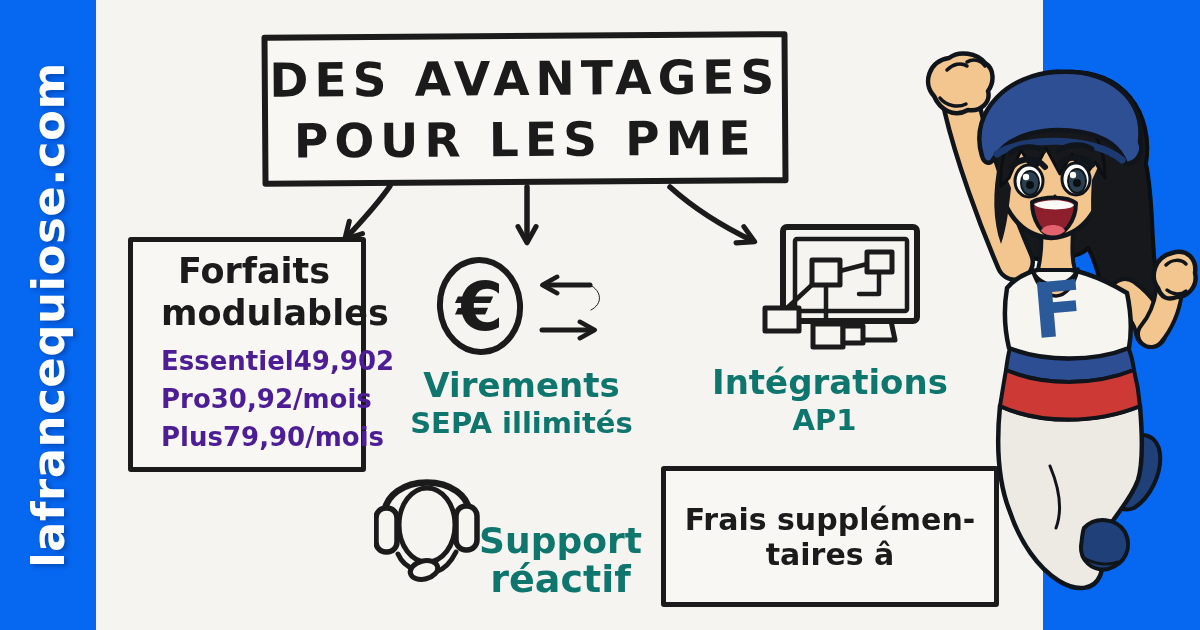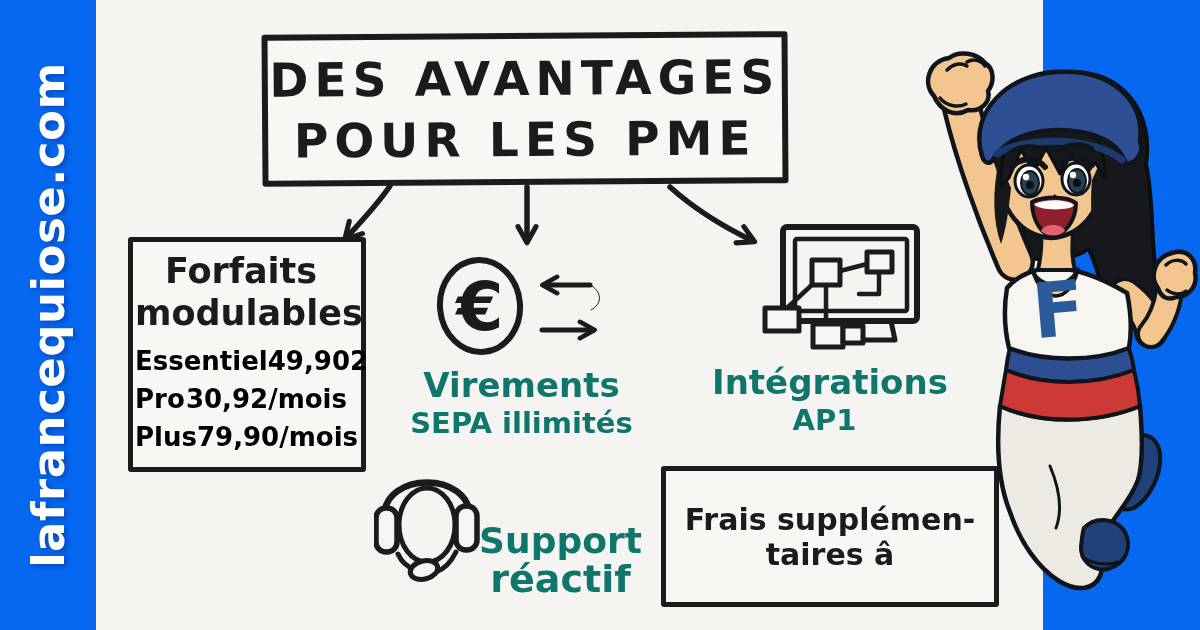--- a/index.html
+++ b/index.html
@@ -16,24 +16,24 @@
   
   .right-panel{position:absolute;left:1043px;top:0;width:157px;height:630px;background:#0667F0;z-index:1;}
   .hand-box{position:absolute;background:#f8f7f3;border:6px solid #1b1b1b;border-radius:3px;box-sizing:border-box;z-index:2;}
 
   .title-box{left:262px;top:33px;width:526px;height:152px;transform:rotate(-.4deg);
     display:flex;flex-direction:column;align-items:center;justify-content:center;}
   .title-line{font-size:47px;font-weight:bold;letter-spacing:6px;line-height:61px;color:#1b1b1b;white-space:nowrap;}
 
   .connectors{position:absolute;left:255px;top:183px;width:545px;height:72px;z-index:2;}
 
-  .plans-box{left:128px;top:237px;width:238px;height:235px;border-width:5px;padding:8px 14px 0 2px;}
+  .plans-box{left:128px;top:237px;width:238px;height:235px;border-width:5px;padding:8px 14px 0 28px;}
   .plans-heading{text-align:center;font-size:35px;font-weight:bold;line-height:42px;color:#1b1b1b;}
   .plan-rows{margin-top:8px;}
-  .plan-row{display:flex;justify-content:space-between;font-size:26px;font-weight:bold;color:#000000;line-height:38px;}
+  .plan-row{display:flex;justify-content:space-between;font-size:26px;font-weight:bold;color:#4c1d95;line-height:38px;}
 
   .icon-svg{position:absolute;z-index:2;}
   .euro-icon{left:432px;top:252px;width:180px;height:110px;}
   .monitor-icon{left:755px;top:224px;width:185px;height:135px;}
   .headset-icon{left:374px;top:463px;width:108px;height:128px;}
 
   .label-block{position:absolute;text-align:center;color:#0f766e;z-index:2;}
   .label-1{font-size:34px;font-weight:bold;line-height:40px;white-space:nowrap;}
   .label-2{font-size:29px;font-weight:bold;line-height:36px;white-space:nowrap;}
   .sepa-label{left:405px;top:365px;width:233px;}

